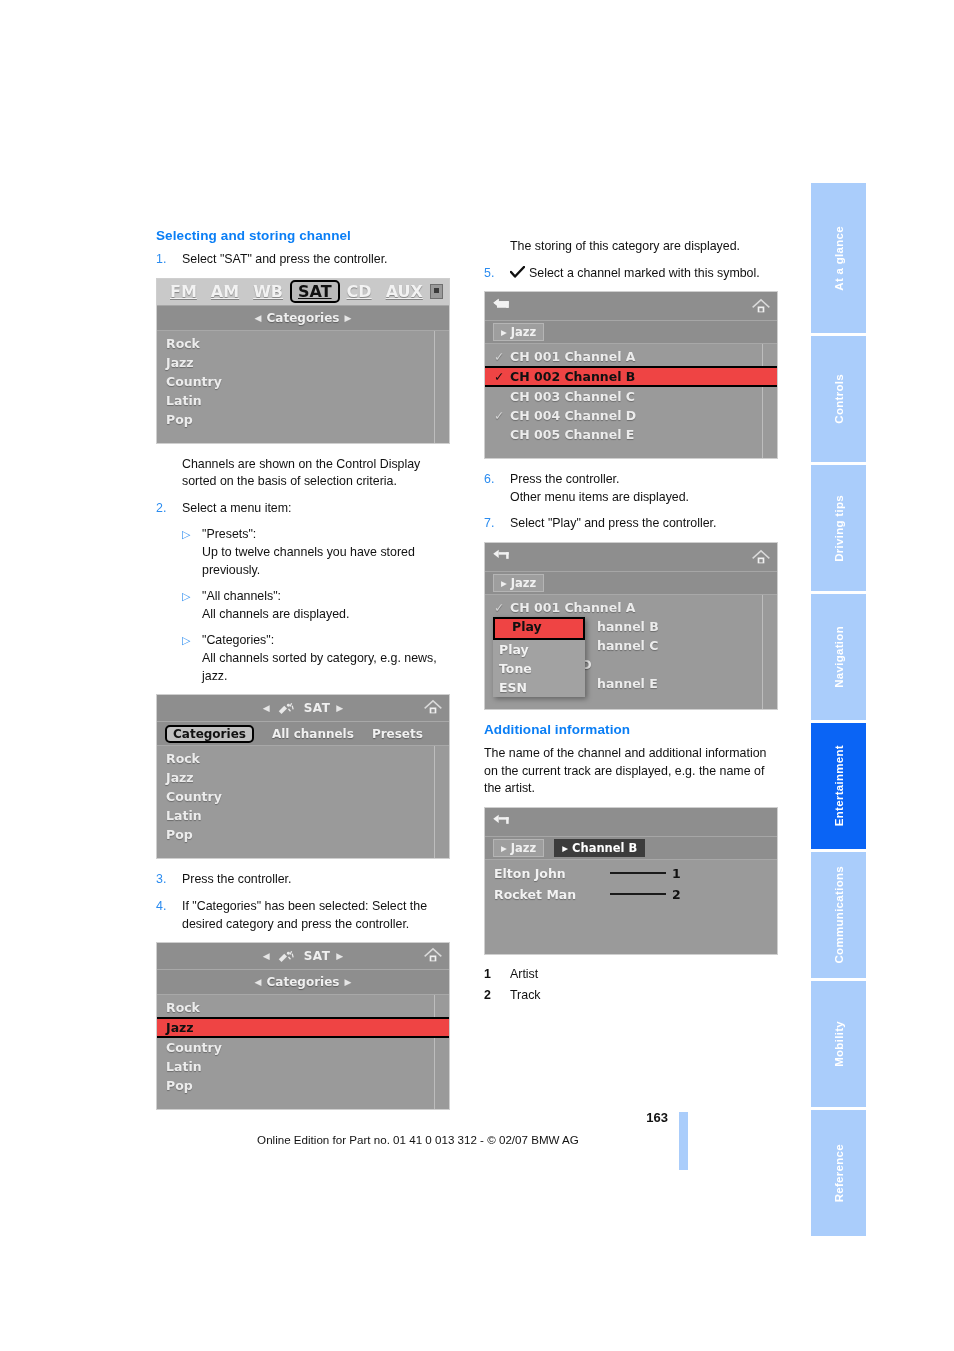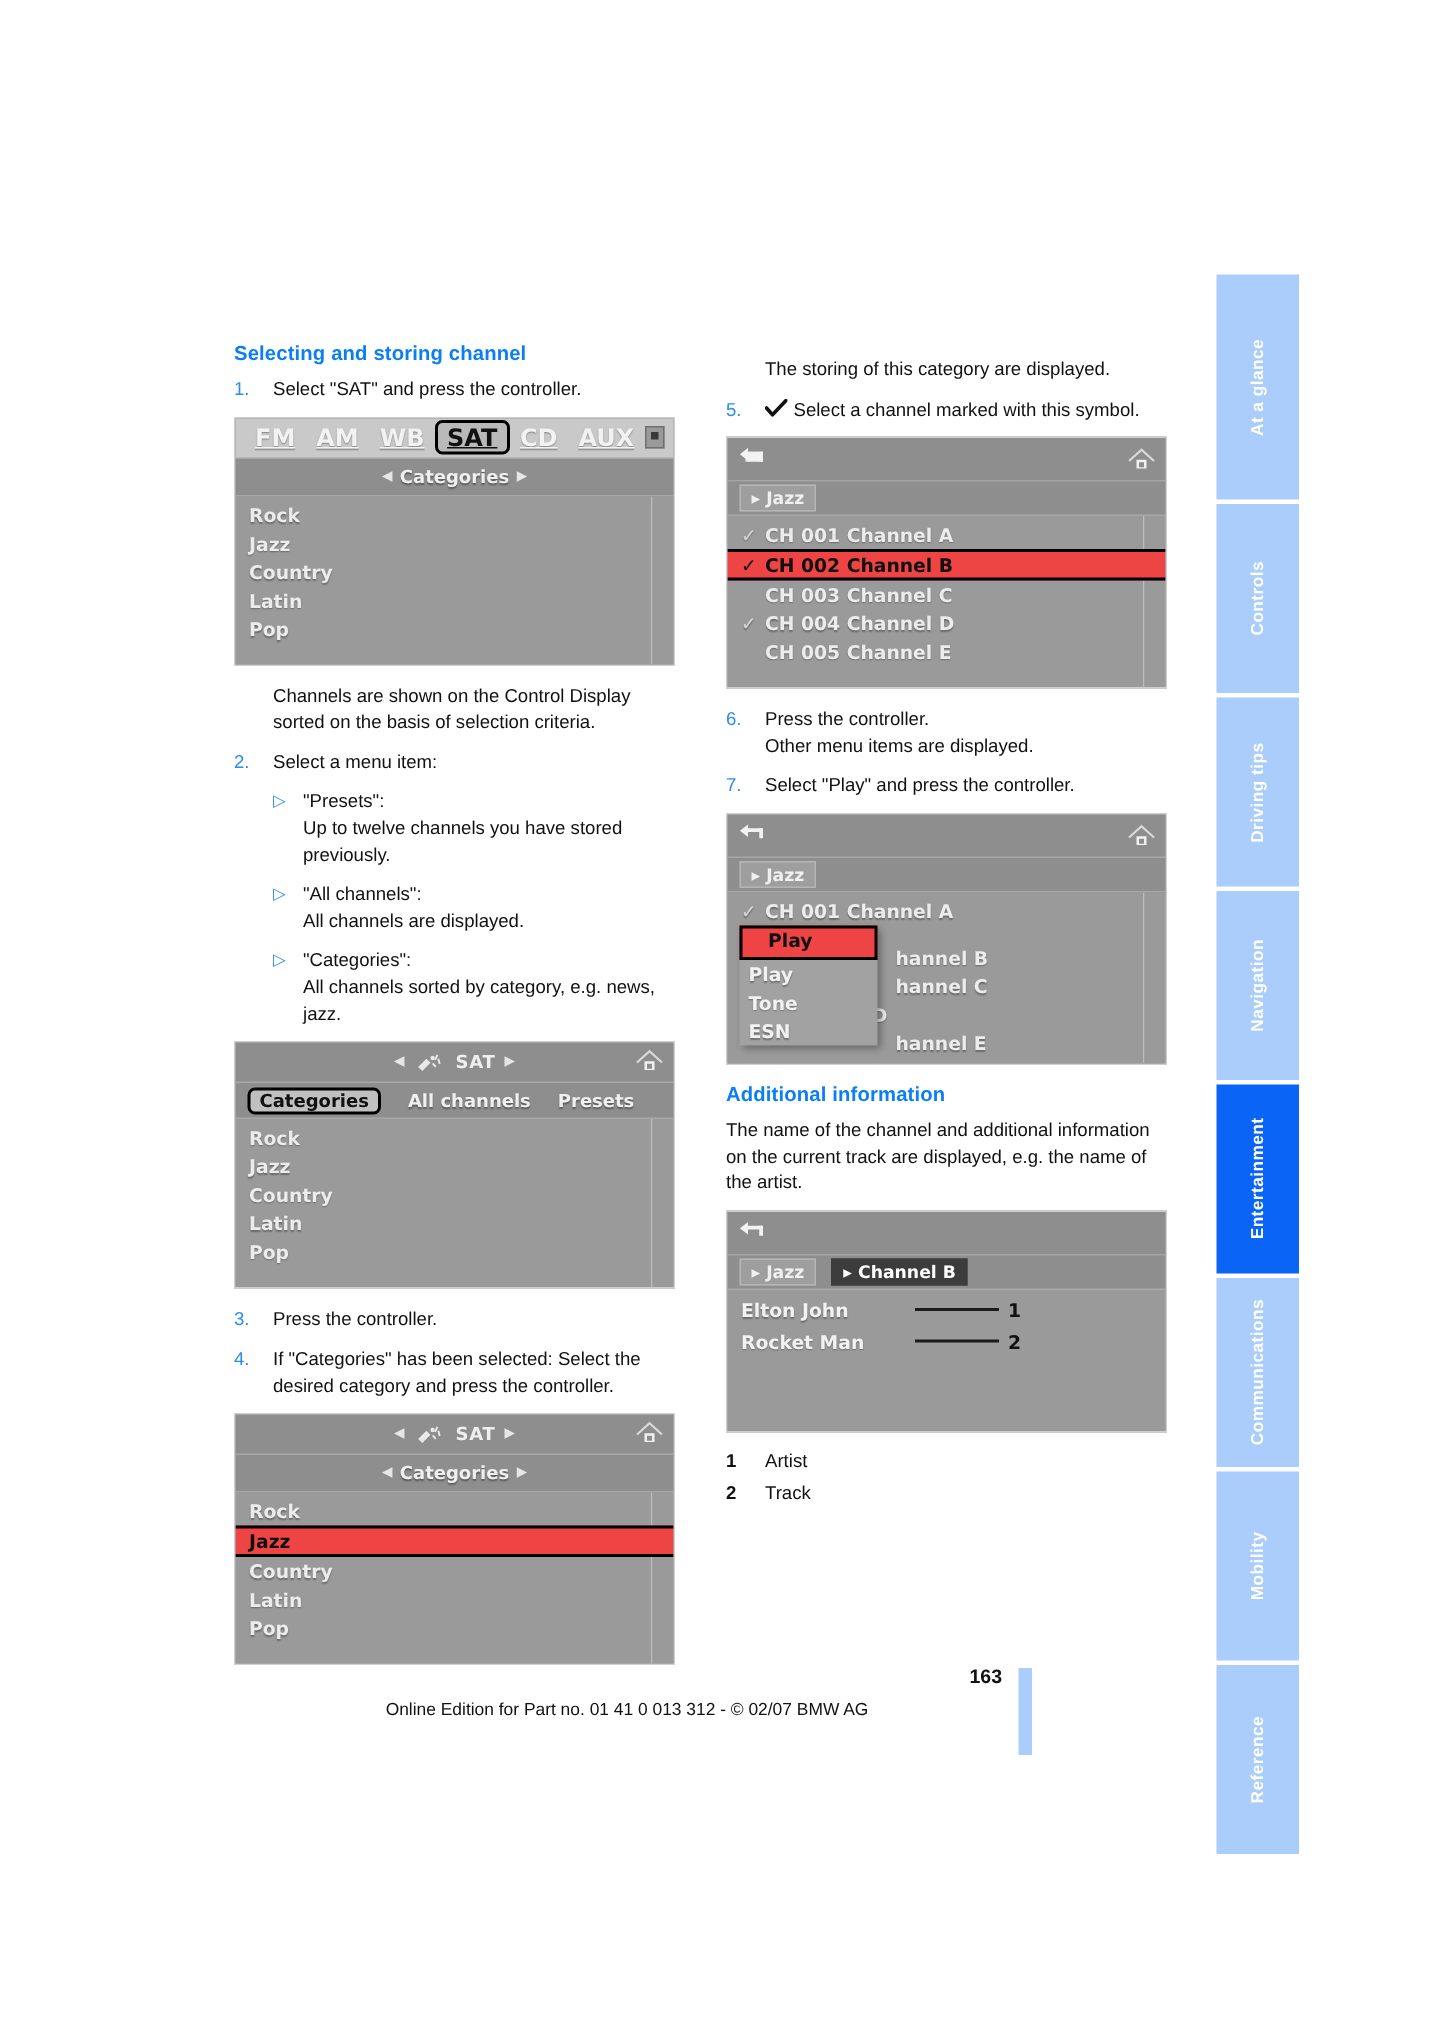--- a/index.html
+++ b/index.html
@@ -407,21 +407,21 @@
           <rect x="8" y="10" width="8" height="7" fill="#f0f0f0"></rect>
           <rect x="10" y="12" width="4" height="4" fill="#8e8e8e"></rect>
         </svg>
       </div>
       <div class="crumbrow">
         <span class="crumb">▸&nbsp;<span>Jazz</span></span>
       </div>
       <div class="list" style="height:106px;">
         <div class="curve"></div>
         <div class="li"><span class="ck">✓</span><span>CH 001 Channel A</span></div>
-        <div class="li" style="padding-left:112px;margin-top:12px;"><span>hannel B</span></div>
+        <div class="li" style="padding-left:112px;"><span>hannel B</span></div>
         <div class="li" style="padding-left:112px;"><span>hannel C</span></div>
         <div class="li" style="padding-left:44px;"><span>hannel D</span></div>
         <div class="li" style="padding-left:112px;"><span>hannel E</span></div>
 
         <div class="popup">
           <div class="pi sel">Play</div>
           <div class="pi">Play</div>
           <div class="pi">Tone</div>
           <div class="pi">ESN</div>
         </div>

